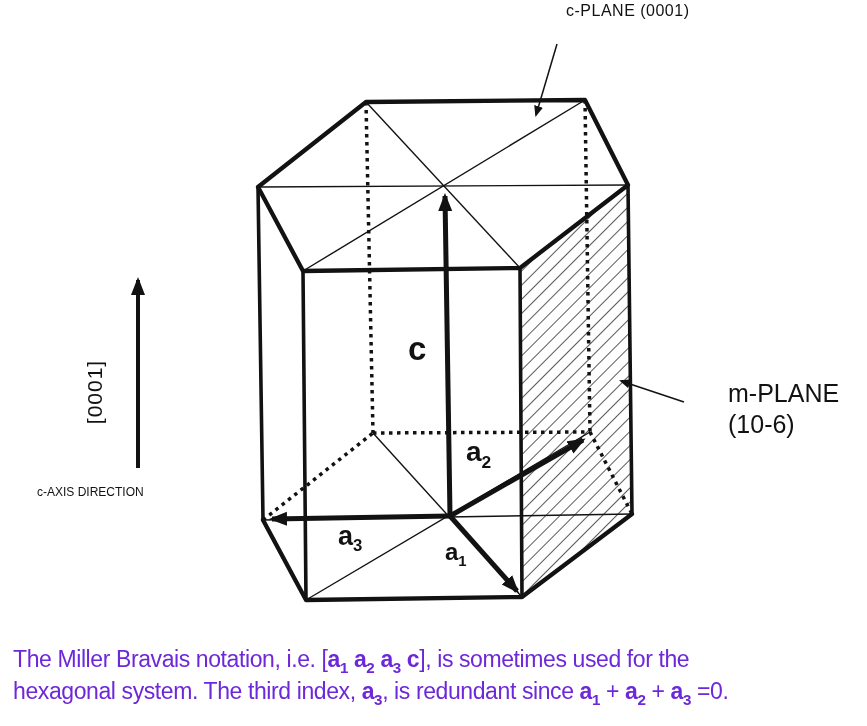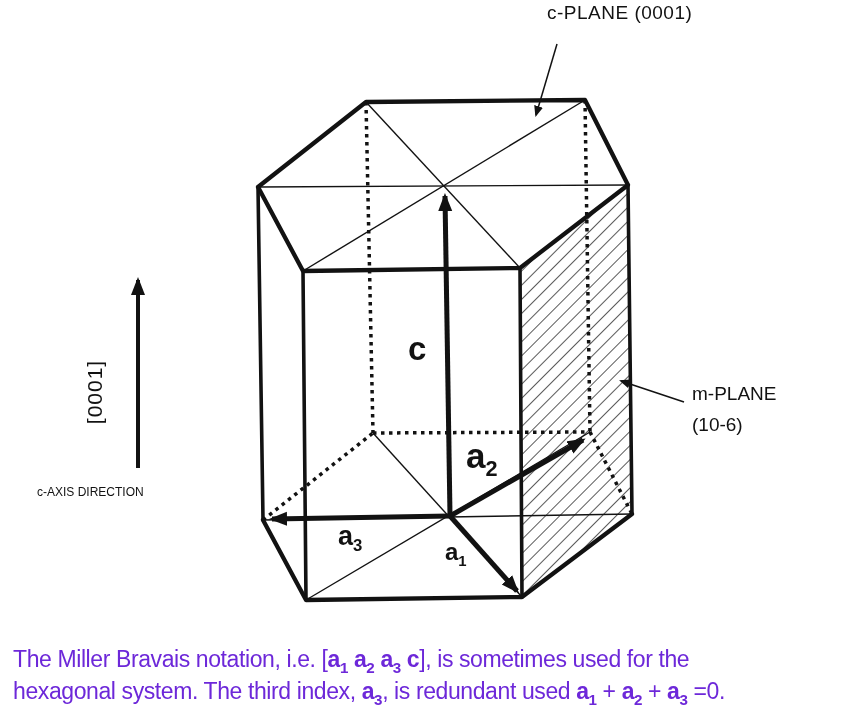--- a/index.html
+++ b/index.html
@@ -2,27 +2,27 @@
 <html><head>
 <meta charset="utf-8">
 <style>
   html,body{margin:0;padding:0;background:#fff;}
   .stage{
     position:relative;width:867px;height:726px;background:#fff;overflow:hidden;
     font-family:"Liberation Sans",sans-serif;color:#121212;
   }
   .stage svg{position:absolute;left:0;top:0;}
   .lbl{position:absolute;white-space:nowrap;color:#121212;}
-  .c-plane-label{left:547px;top:2px;font-size:19px;letter-spacing:.5px;}
-  .m-plane-label{left:692px;top:378px;font-size:19px;line-height:31px;}
+  .c-plane-label{left:566px;top:2px;font-size:16px;letter-spacing:.5px;}
+  .m-plane-label{left:728px;top:378px;font-size:25px;line-height:31px;}
   .axis-bracket{left:95px;top:392px;transform:translate(-50%,-50%) rotate(-90deg);font-size:21px;letter-spacing:1px;}
   .axis-caption{left:37px;top:485px;font-size:12px;}
   .vlabel{position:absolute;font-weight:bold;white-space:nowrap;color:#121212;}
   .c-label{left:408px;top:330px;font-size:33px;}
-  .a2-label{left:466px;top:436px;font-size:35px;}
+  .a2-label{left:466px;top:436px;font-size:28px;}
   .a3-label{left:338px;top:521px;font-size:27px;}
   .a1-label{left:445px;top:538px;font-size:24px;}
   .vlabel sub{font-size:62%;line-height:0;}
   .caption{
     position:absolute;left:4px;top:643px;width:861px;
     font-size:23px;line-height:32px;letter-spacing:-0.4px;color:#6d28d9;margin-left:9px;
   }
   .caption .vec{font-weight:bold;}
   .caption sub{font-size:66%;line-height:0;font-weight:bold;}
   .caption .vgap{margin-right:.26em;}
@@ -101,16 +101,16 @@
   <div class="vlabel c-label">c</div>
 
   <div class="vlabel a2-label"><span>a</span><sub>2</sub></div>
 
   <div class="vlabel a3-label"><span>a</span><sub>3</sub></div>
 
   <div class="vlabel a1-label"><span>a</span><sub>1</sub></div>
 
   <div class="caption">
     <div><span>The Miller Bravais notation, i.e. [</span><span class="vec vgap"><span>a</span><sub>1</sub></span><span class="vec vgap"><span>a</span><sub>2</sub></span><span class="vec vgap"><span>a</span><sub>3</sub></span><span class="vec">c</span><span>], is sometimes used for the</span></div>
-    <div><span>hexagonal system. The third index, </span><span class="vec"><span>a</span><sub>3</sub></span><span>, is redundant used </span><span class="vec"><span>a</span><sub>1</sub></span><span> + </span><span class="vec"><span>a</span><sub>2</sub></span><span> + </span><span class="vec"><span>a</span><sub>3</sub></span><span> =0.</span></div>
+    <div><span>hexagonal system. The third index, </span><span class="vec"><span>a</span><sub>3</sub></span><span>, is redundant since </span><span class="vec"><span>a</span><sub>1</sub></span><span> + </span><span class="vec"><span>a</span><sub>2</sub></span><span> + </span><span class="vec"><span>a</span><sub>3</sub></span><span> =0.</span></div>
   </div>
 
 </div>
 
 </body></html>

